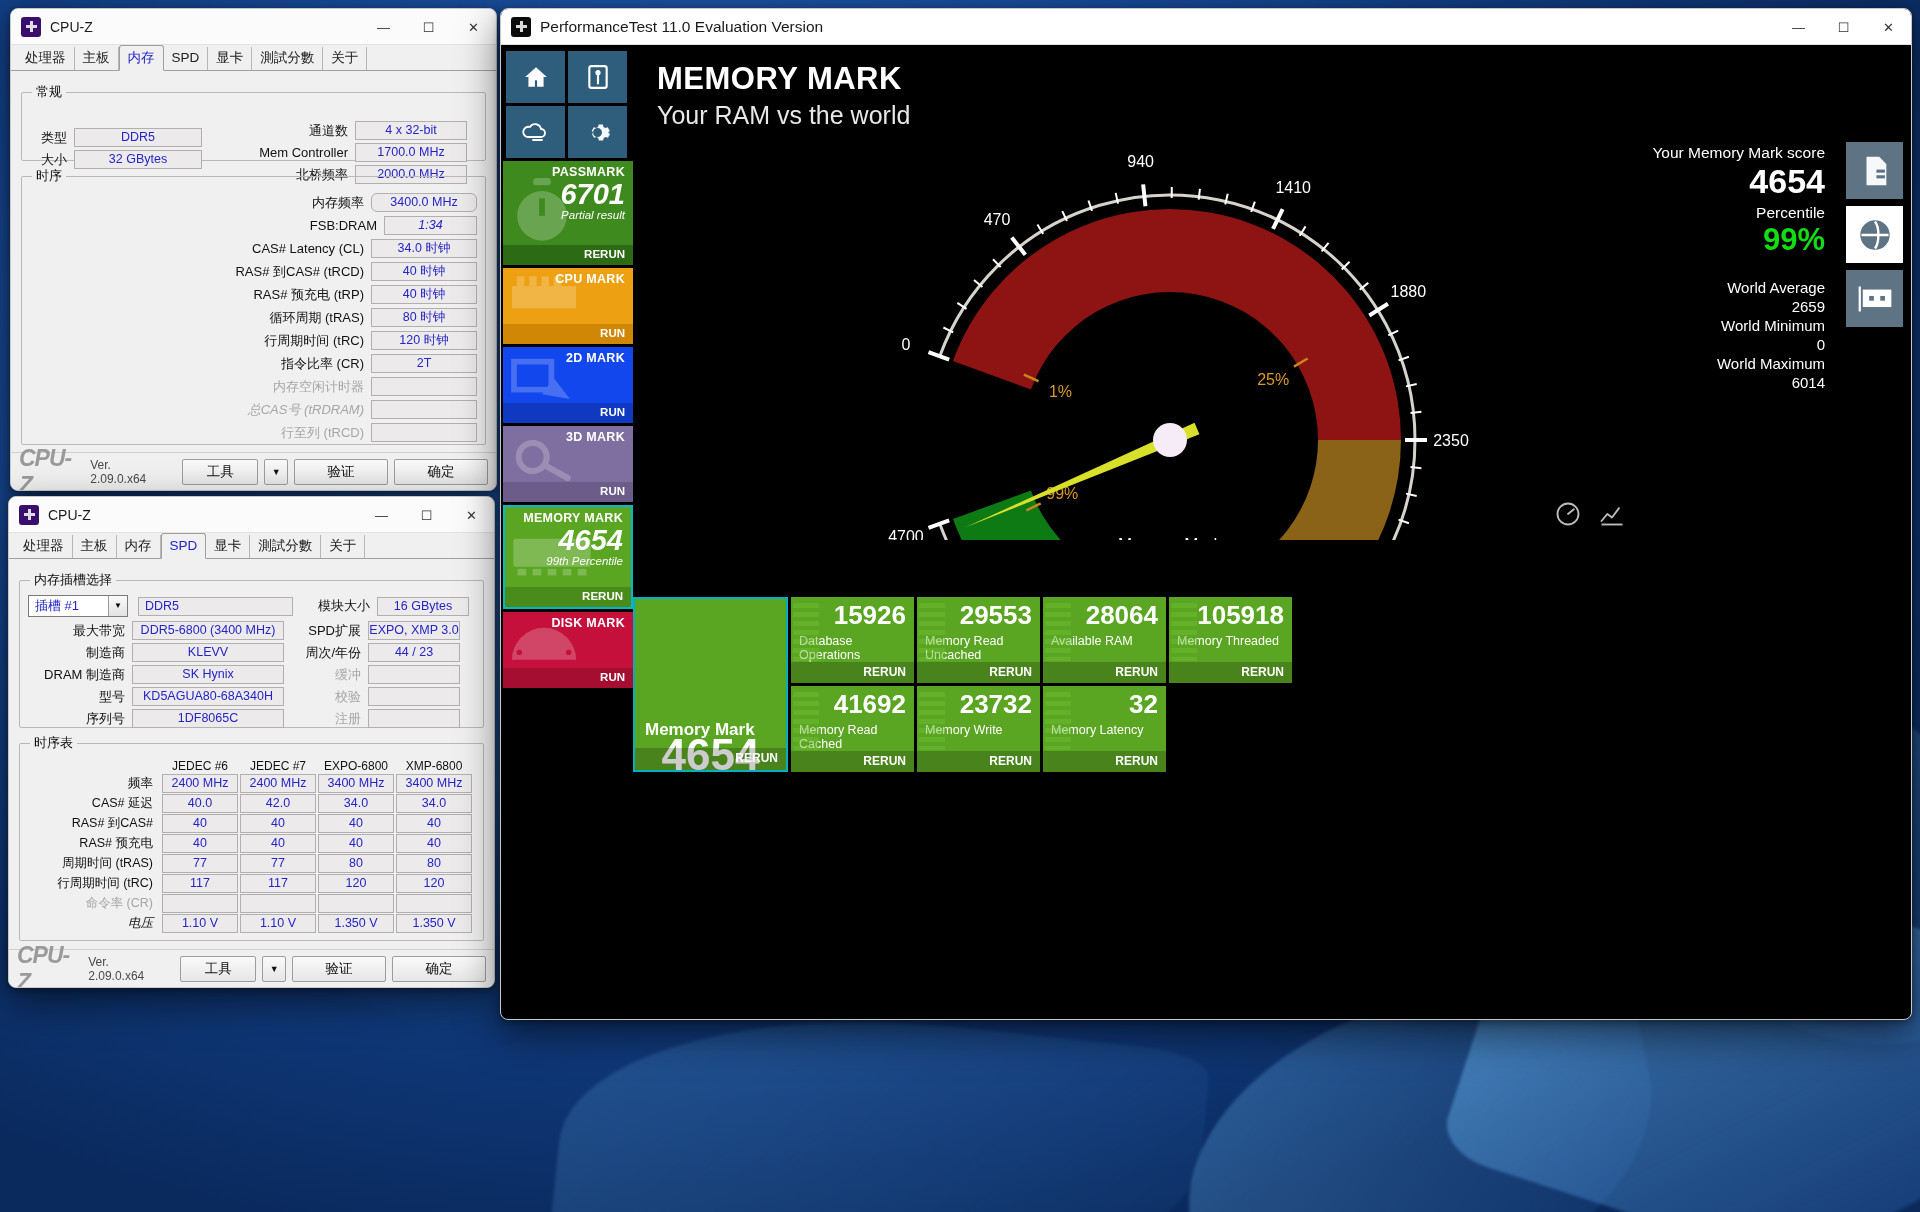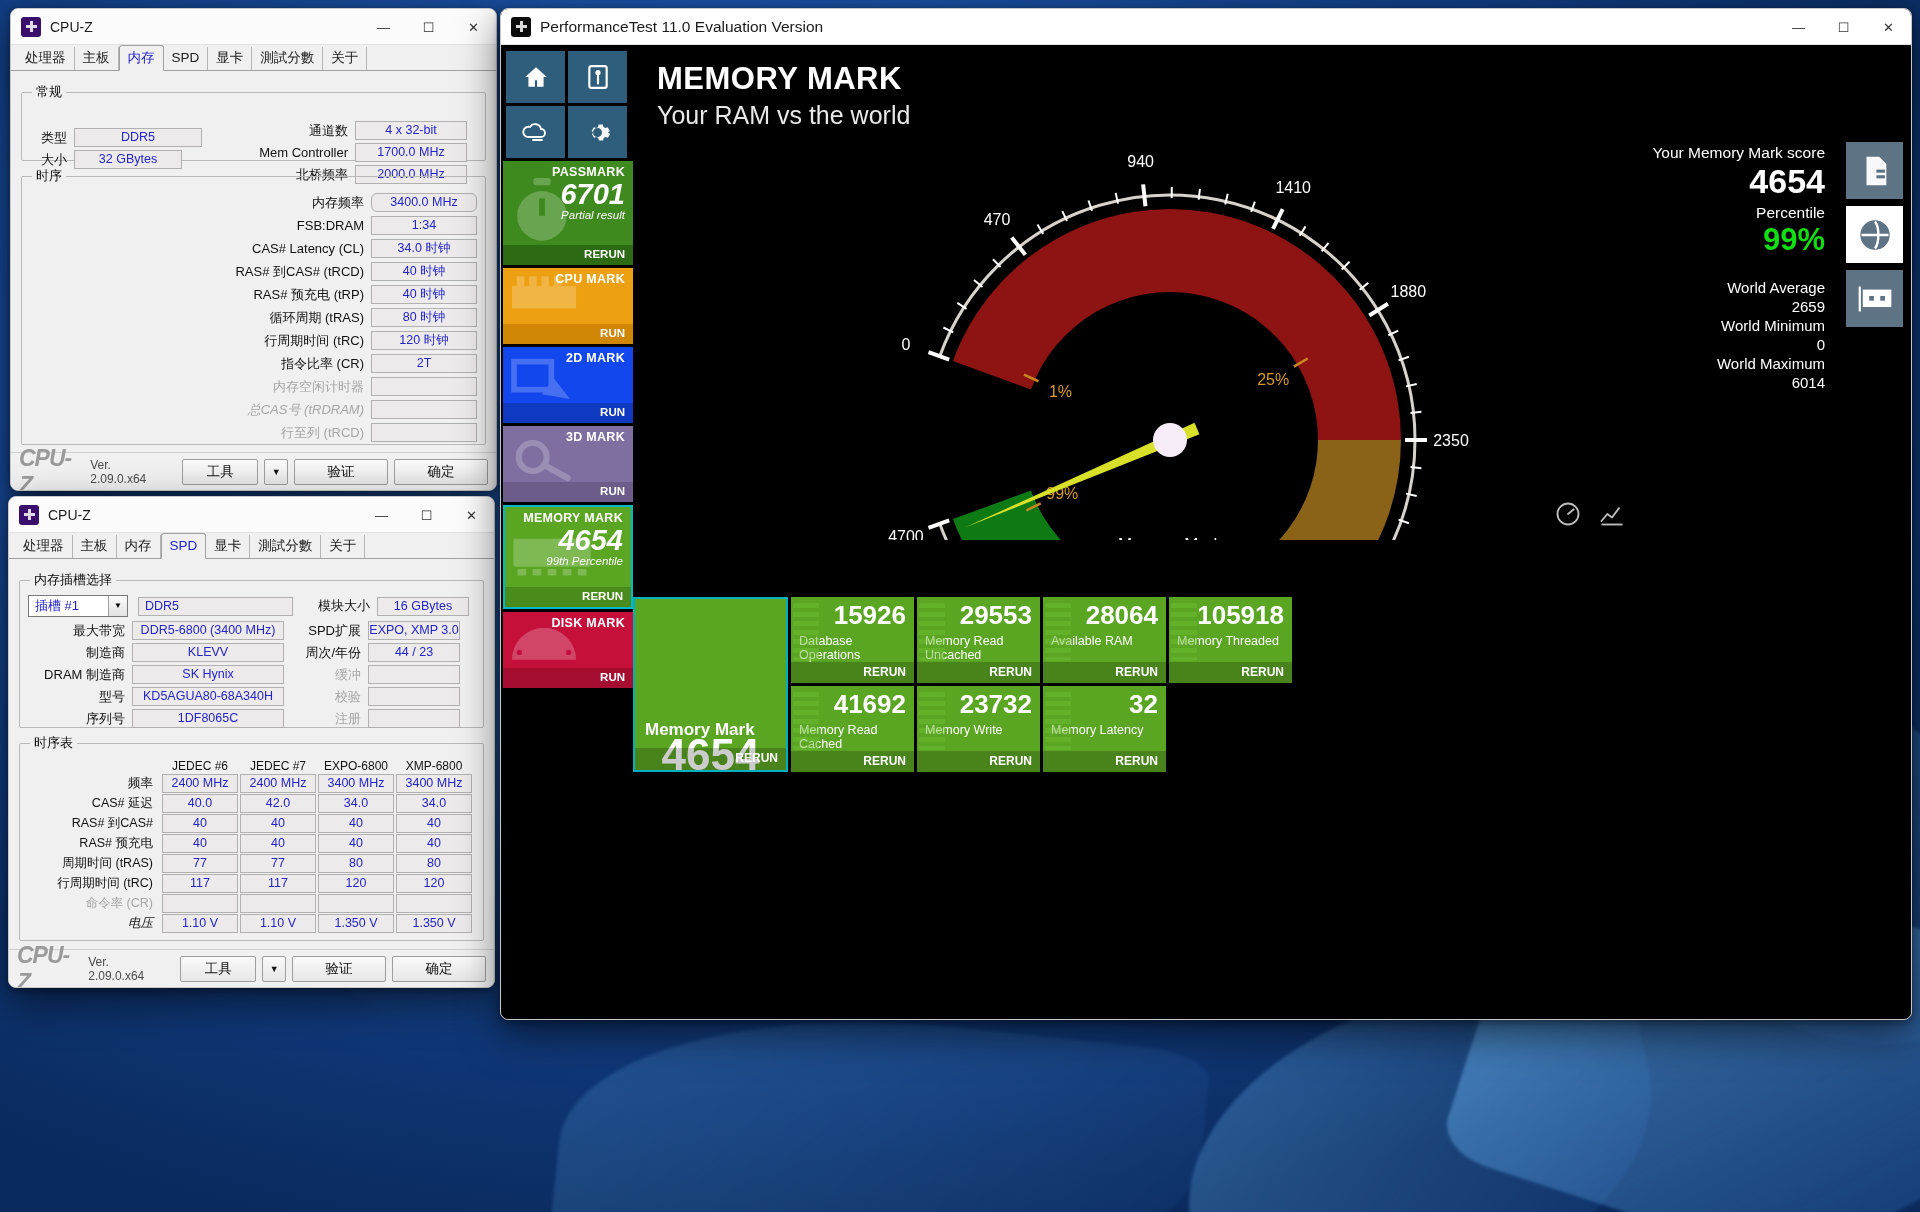--- a/index.html
+++ b/index.html
@@ -229,21 +229,21 @@
   <div class="panel-body">
     <fieldset class="grp" style="height:78px;">
       <legend>常规</legend>
       <div id="cz1gen-left" style="position:absolute;left:10px;top:27px;">
           <div class="row">
     <span class="lbl" style="width:42px;">类型</span>
     <span class="val" style="width:128px;">DDR5</span>
   </div>
           <div class="row">
     <span class="lbl" style="width:42px;">大小</span>
-    <span class="val" style="width:108px;">32 GBytes</span>
+    <span class="val" style="width:128px;">32 GBytes</span>
   </div>
         </div>
       <div id="cz1gen-right" style="position:absolute;left:215px;top:20px;">
           <div class="row">
     <span class="lbl" style="width:118px;">通道数</span>
     <span class="val" style="width:112px;">4 x 32-bit</span>
   </div>
           <div class="row">
     <span class="lbl" style="width:118px;">Mem Controller</span>
     <span class="val" style="width:112px;">1700.0 MHz</span>
@@ -256,21 +256,21 @@
     </fieldset>
     <fieldset class="grp" style="height:278px;">
       <legend>时序</legend>
       <div id="cz1tim" style="padding-top:2px;">
           <div class="row" style="justify-content:flex-end;margin-bottom:4px;">
     <span class="lbl" style="width:250px;">内存频率</span>
     <span class="val" style="width:106px;border-radius:6px;">3400.0 MHz</span>
   </div>
           <div class="row" style="justify-content:flex-end;margin-bottom:4px;">
     <span class="lbl" style="width:250px;">FSB:DRAM</span>
-    <span class="val" style="width:106px;">1:34</span>
+    <span class="val" style="width:93px;font-style:italic;">1:34</span>
   </div>
           <div class="row" style="justify-content:flex-end;margin-bottom:4px;">
     <span class="lbl" style="width:250px;">CAS# Latency (CL)</span>
     <span class="val" style="width:106px;">34.0 时钟</span>
   </div>
           <div class="row" style="justify-content:flex-end;margin-bottom:4px;">
     <span class="lbl" style="width:250px;">RAS# 到CAS# (tRCD)</span>
     <span class="val" style="width:106px;">40 时钟</span>
   </div>
           <div class="row" style="justify-content:flex-end;margin-bottom:4px;">

